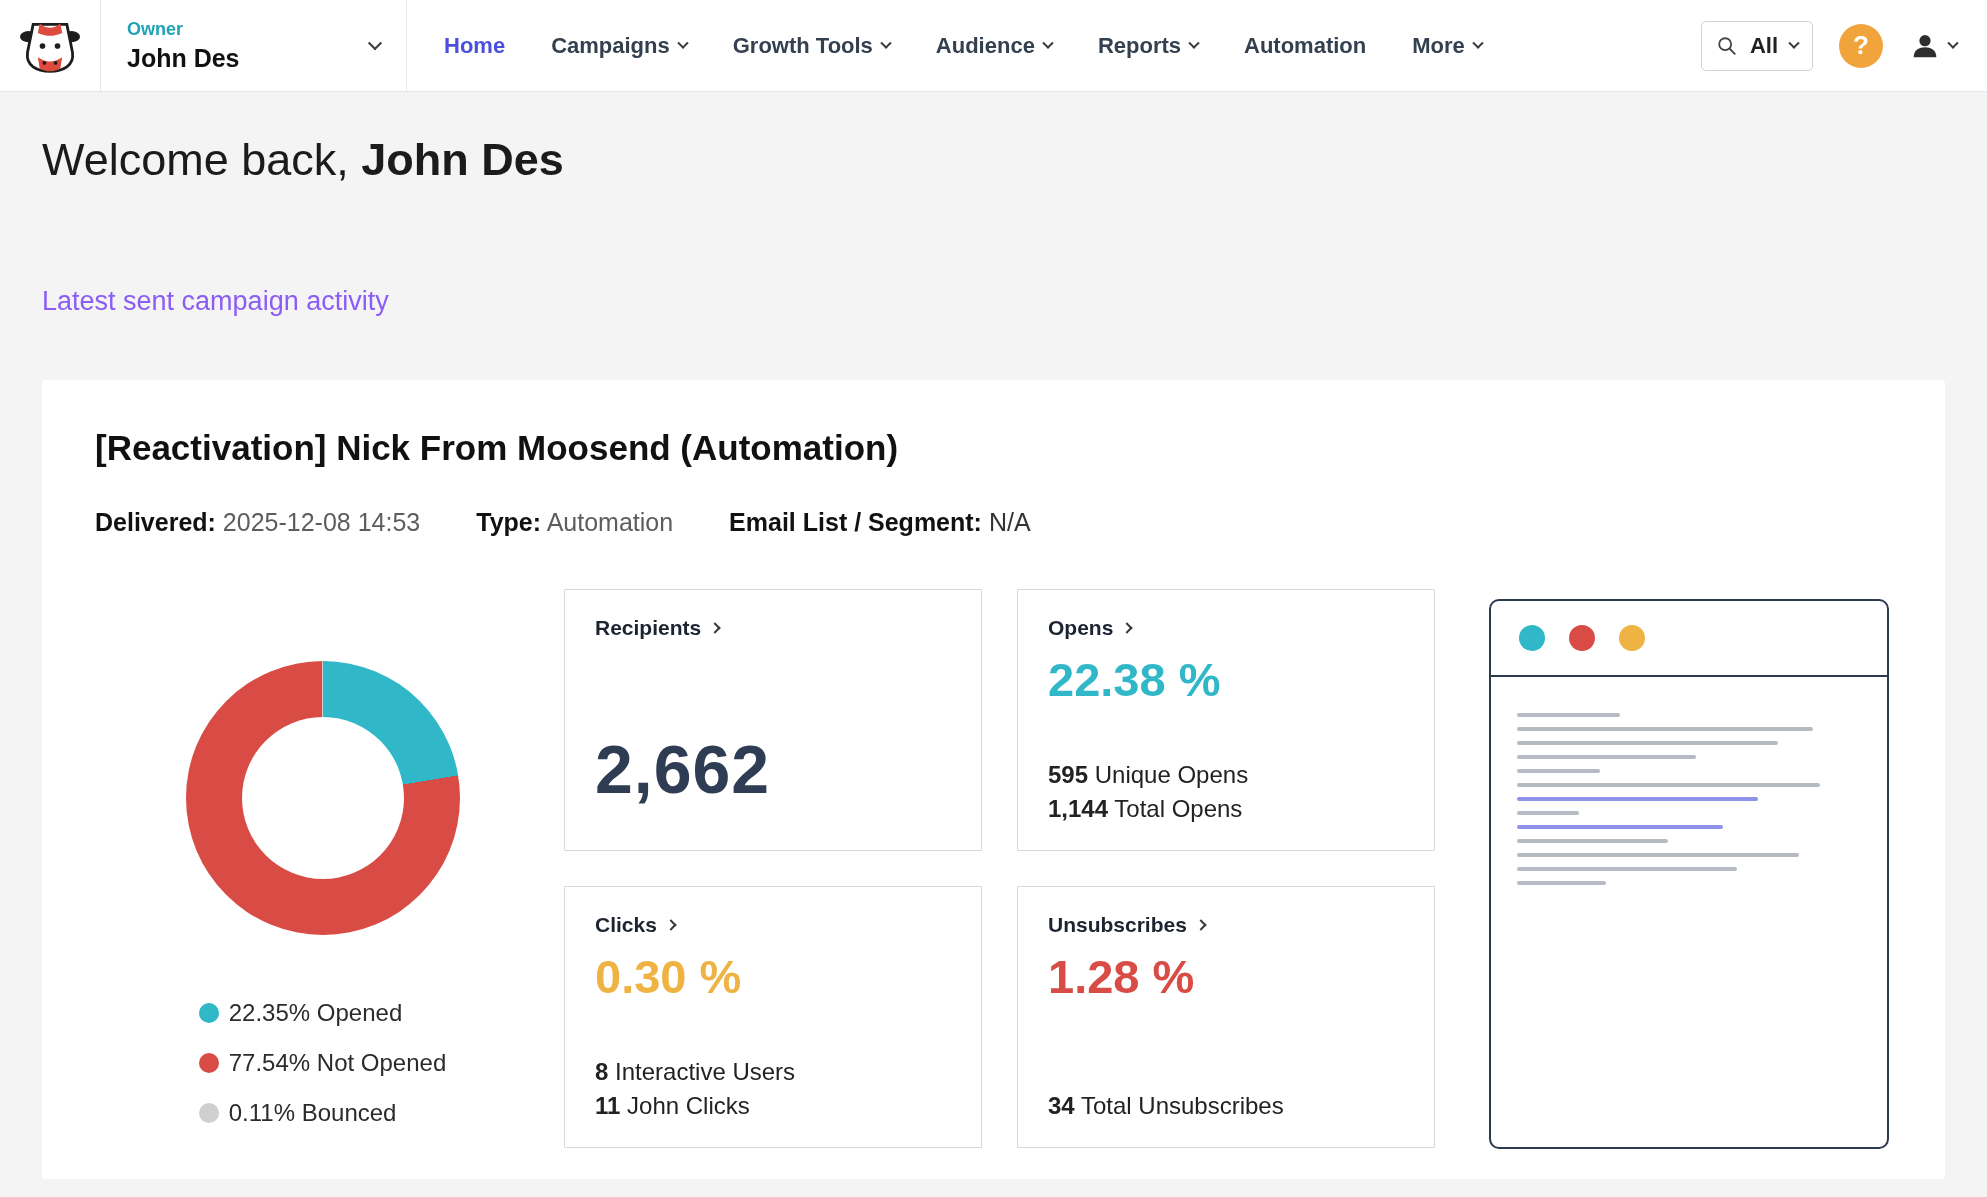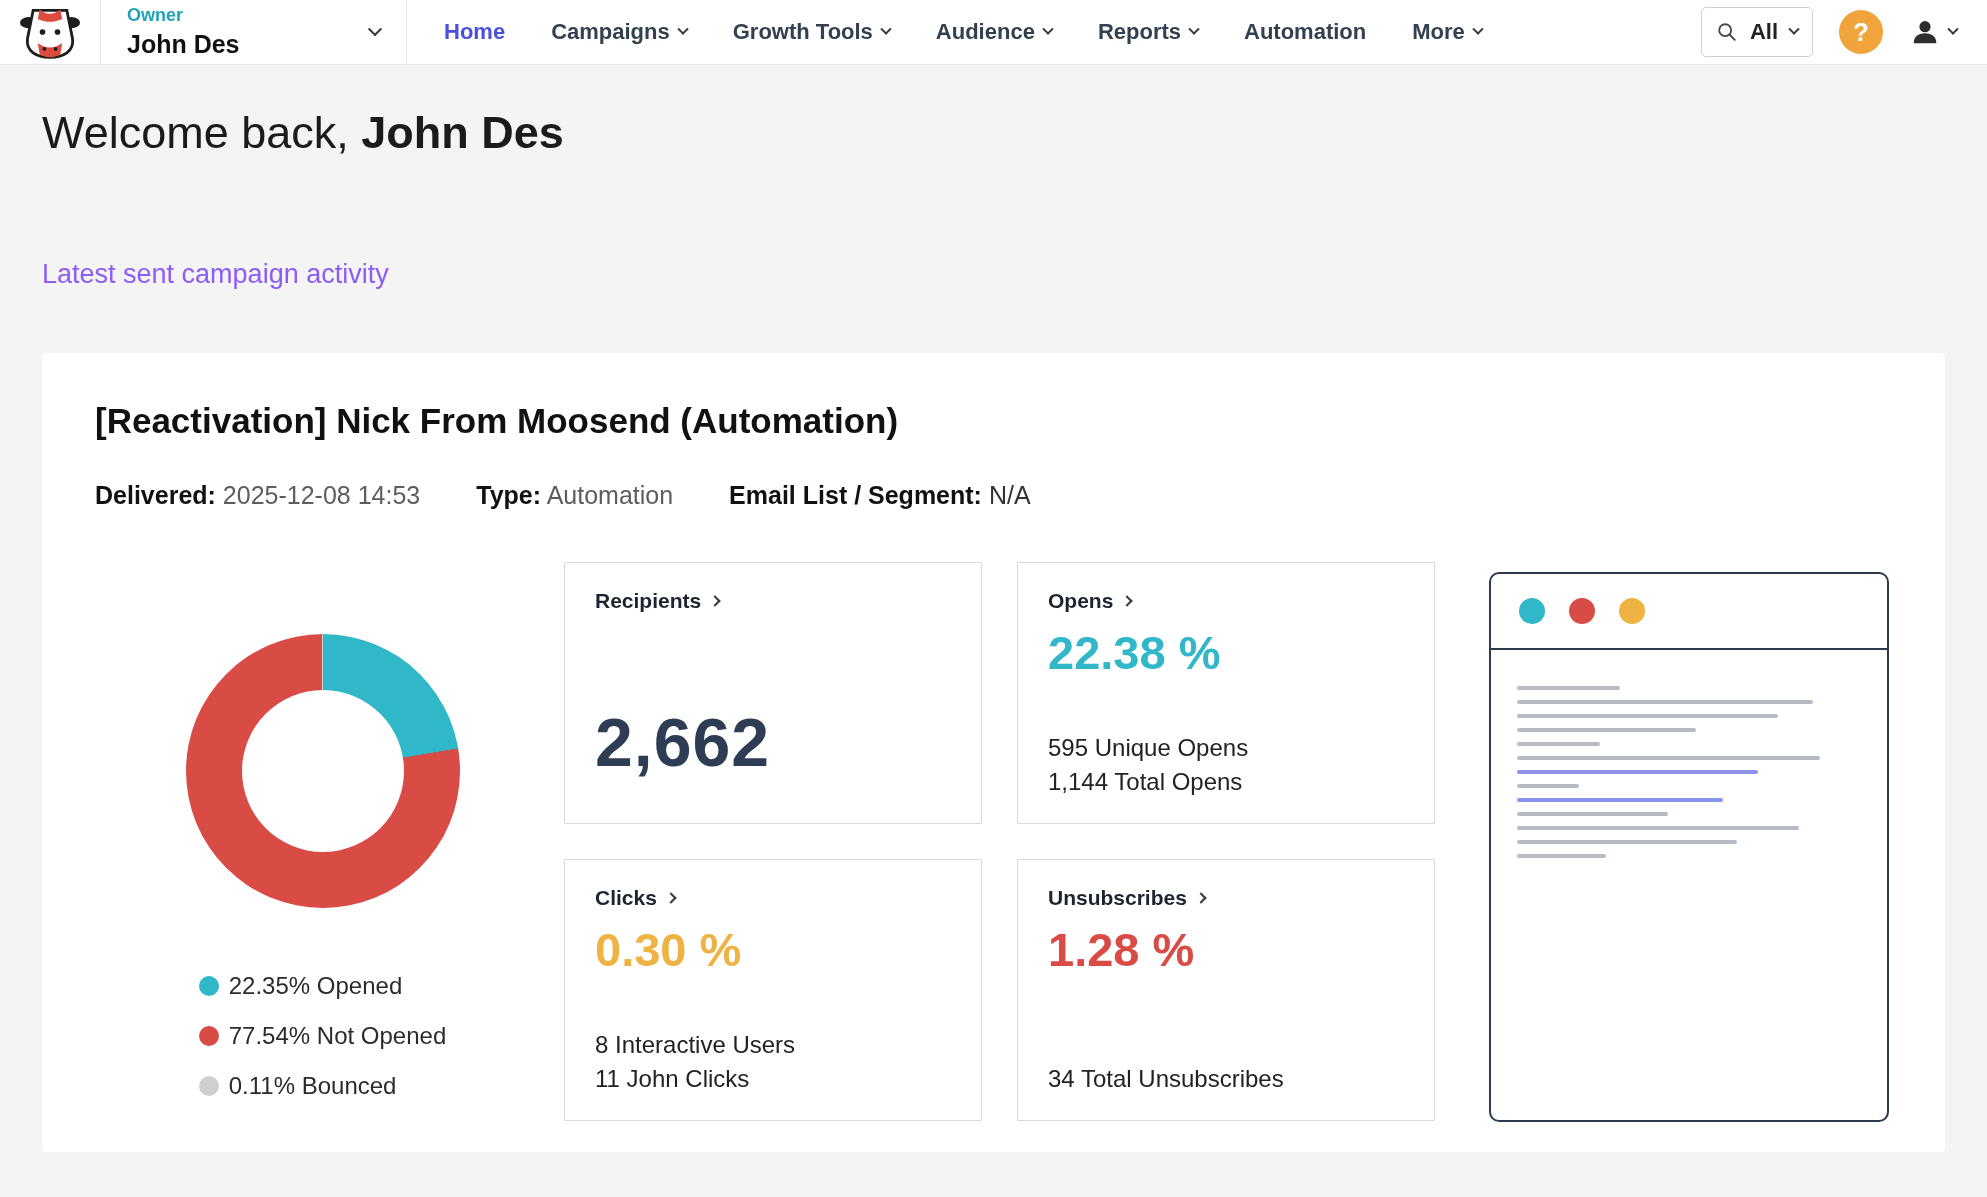--- a/index.html
+++ b/index.html
@@ -2,21 +2,21 @@
 <html><head>
 <meta charset="utf-8">
 <style>
   * { box-sizing: border-box; margin: 0; padding: 0; }
   html,body { width:1987px; height:1197px; overflow:hidden; }
   body {
     font-family: "Liberation Sans", "DejaVu Sans", sans-serif;
     background:#f4f4f5; color:#1f2430;
   }
   
-  .navbar { height:65px; background:#fff; border-bottom:1px solid #e6e6e8; display:flex; align-items:stretch; }
+  .navbar { height:92px; background:#fff; border-bottom:1px solid #e6e6e8; display:flex; align-items:stretch; }
   .logo-box { width:101px; border-right:1px solid #e6e6e8; display:flex; align-items:center; justify-content:center; cursor:pointer; }
   .owner-box { width:306px; border-right:1px solid #e6e6e8; display:flex; align-items:center; padding:0 26px; cursor:pointer; }
   .owner-txt { display:flex; flex-direction:column; gap:4px; }
   .owner-label { font-size:18px; color:#1fa3b8; font-weight:600; }
   .owner-name { font-size:25px; font-weight:700; color:#111; }
   .owner-box .chev { margin-left:auto; }
   .nav-menu { display:flex; align-items:center; margin-left:14px; }
   .nav-item { display:flex; align-items:center; gap:9px; padding:0 23px; height:100%; font-size:22px; font-weight:600; color:#33404f; cursor:pointer; }
   .nav-item.active { color:#4a4fe0; }
   .nav-right { margin-left:auto; display:flex; align-items:center; gap:26px; padding-right:30px;padding-left:20px; }
@@ -49,21 +49,21 @@
   .legend-dot { width:20px; height:20px; border-radius:50%; flex:none; }
   
   .stats-grid { display:grid; grid-template-columns:418px 418px; grid-template-rows:262px 262px; gap:35px; margin-left:14px; }
   .stat-card { border:1px solid #d8d8d8; border-radius:1px; background:#fff; padding:26px 30px; display:flex; flex-direction:column; }
   .stat-head { display:flex; align-items:center; font-size:21px; font-weight:700; color:#1c2431; cursor:pointer; }
   .stat-big { font-size:68px; font-weight:700; color:#2e3d54; margin-top:auto; margin-bottom:16px; letter-spacing:1px; }
   .stat-pct { font-size:47px; font-weight:700; margin-top:12px; }
   .teal { color:#30b7c8; } .amber { color:#efb344; } .red { color:#d94b45; }
   .stat-subs { margin-top:auto; display:flex; flex-direction:column; gap:4px; }
   .stat-sub { font-size:24px; color:#222; line-height:30px; }
-  .stat-sub b { font-weight:400;margin-top:8px; }
+  .stat-sub b { font-weight:700;margin-top:8px; }
   
   .preview { width:400px; height:550px; margin-left:54px; margin-top:10px; border:2px solid #2b3a4d; border-radius:10px; background:#fff; display:flex; flex-direction:column; cursor:pointer; }
   .preview-head { height:76px; border-bottom:2px solid #2b3a4d; display:flex; align-items:center; gap:24px; padding-left:28px; }
   .pdot { width:26px; height:26px; border-radius:50%; }
   .preview-body { flex:1; padding:26px 26px; }
   .pl { height:4px; background:#b6bac2; border-radius:2px; margin:10px 0; }
   .pl.link { background:#8d92ea; }
 </style>
 </head>
 <body>

